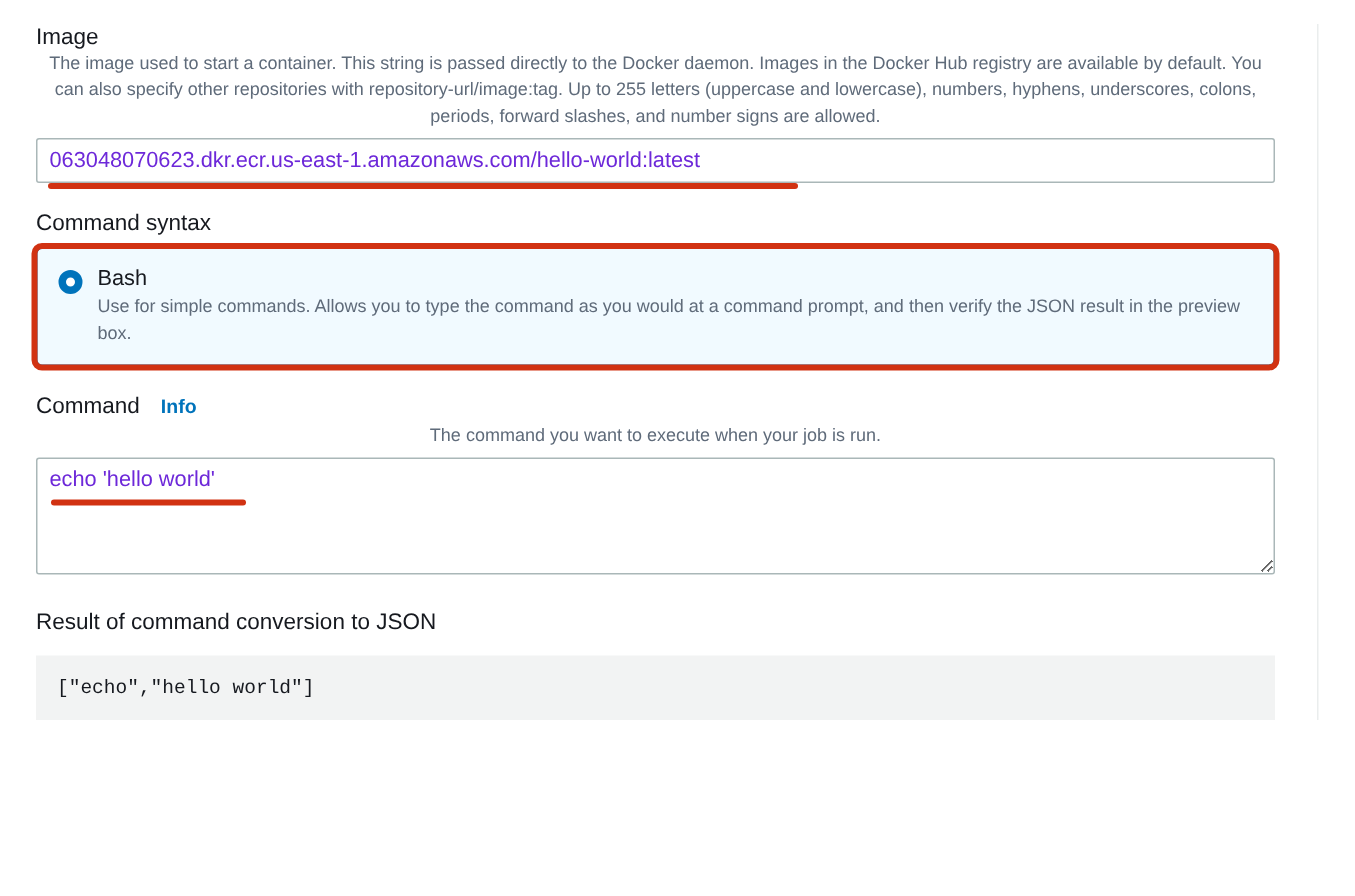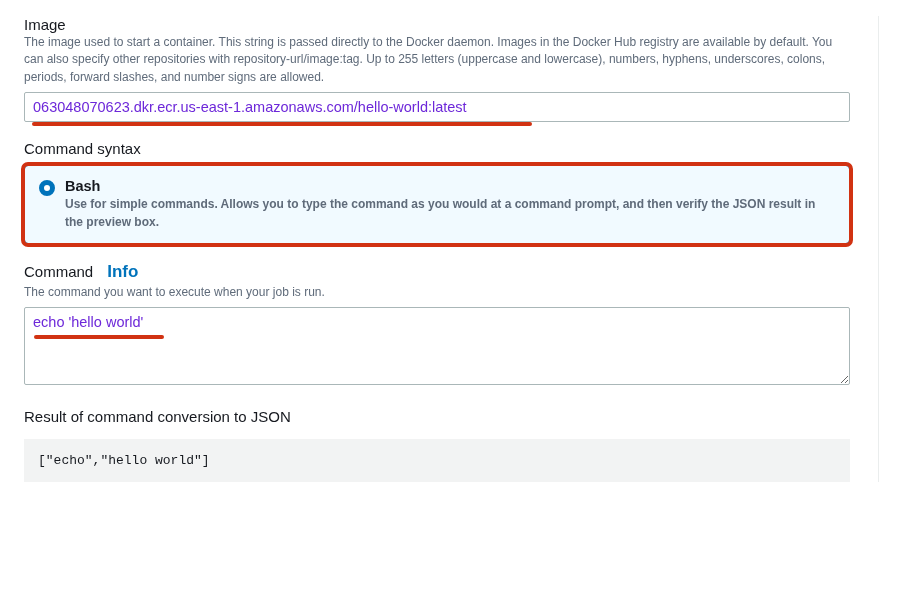--- a/index.html
+++ b/index.html
@@ -26,20 +26,21 @@
       font-size: 15px;
       font-weight: 400;
       color: #16191f;
       margin-bottom: 1px;
     }
     .field-description {
       font-size: 12px;
       color: #5f6b7a;
       line-height: 1.45;
       margin-bottom: 6px;
+      text-align: center;
     }
     .text-input {
       width: 100%;
       padding: 6px 8px;
       border: 1px solid #aab7b8;
       border-radius: 2px;
       font-size: 14.5px;
       color: #6d28d9;
       font-family: inherit;
     }
@@ -68,21 +69,20 @@
       gap: 18px;
     }
     .radio-card {
       flex: 1;
       border: 1px solid #aab7b8;
       border-radius: 2px;
       padding: 12px 14px;
       background: #fff;
       position: relative;
       cursor: pointer;
-      font-weight: bold;
     }
     .radio-card.selected {
       background: #f1faff;
       border: 1px solid #0073bb;
     }
     .radio-card.highlighted {
       outline: 4px solid #d13212;
       outline-offset: -1px;
       border-radius: 4px;
     }
@@ -120,21 +120,21 @@
       line-height: 1.45;
     }
     .label-row {
       display: flex;
       align-items: center;
       gap: 14px;
       margin-bottom: 2px;
     }
     .info-link {
       color: #0073bb;
-      font-size: 17px;
+      font-size: 13px;
       font-weight: 700;
       cursor: pointer;
     }
     textarea.text-input {
       resize: both;
       height: 78px;
       font-family: Liberation Sans, sans-serif;
     }
     .result-label {
       font-size: 15px;

